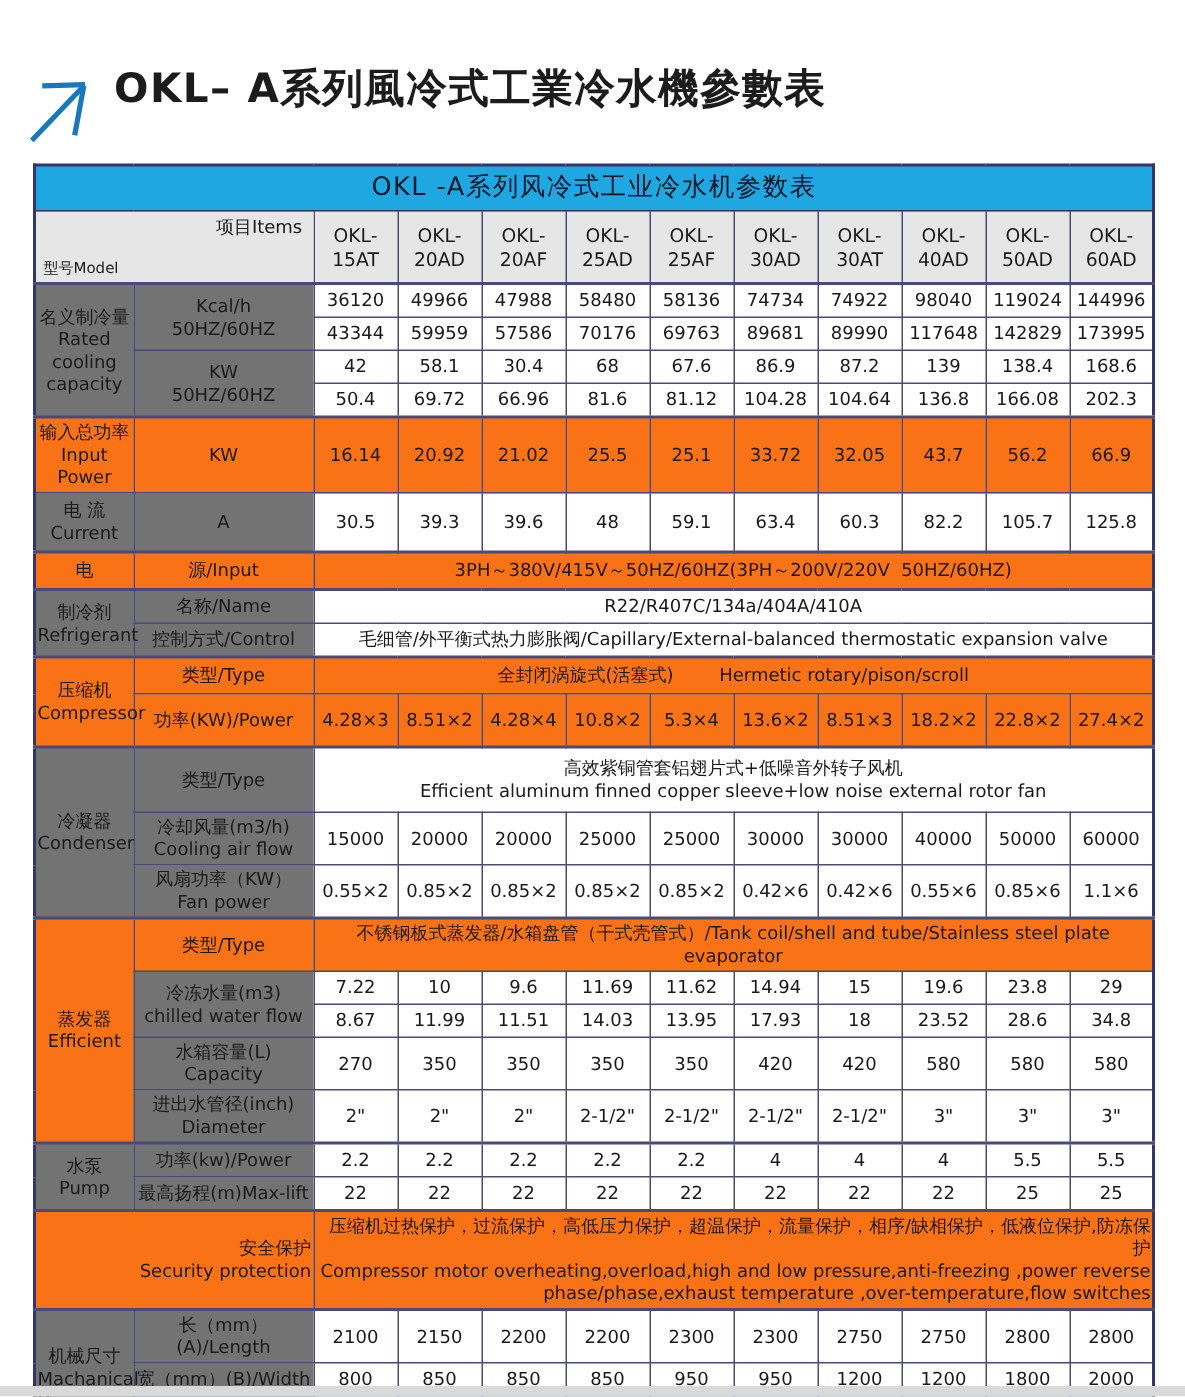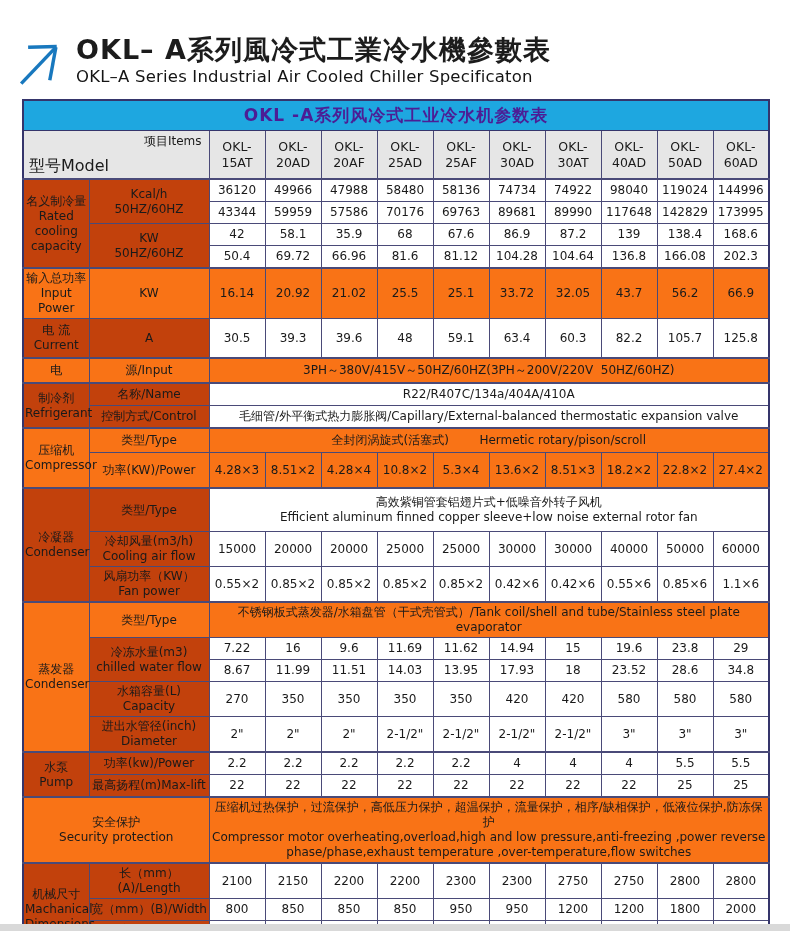--- a/index.html
+++ b/index.html
@@ -3,61 +3,60 @@
 <meta charset="utf-8">
 <style>
   html,body{margin:0;padding:0;}
   body{
     width:790px;height:931px;overflow:hidden;position:relative;
     background:#ffffff;
     font-family:"DejaVu Sans","Liberation Sans",sans-serif;
     color:#1a1a1a;
   }
   
-  .page-header{display:flex;align-items:flex-start;padding:34px 0 0 16px;}
+  .page-header{display:flex;align-items:flex-start;padding:44px 0 0 16px;}
   .logo{width:52px;height:52px;flex:0 0 auto;margin-top:2px;}
   .titles{margin-left:8px;}
   .title-zh{font-size:27px;font-weight:bold;letter-spacing:1px;color:#1c1c1c;line-height:1.15;}
   .title-en{font-size:16.5px;color:#141414;margin-top:2px;letter-spacing:0.2px;}
   
   .table-wrap{margin:11px 22px 0 22px;}
   table{border-collapse:collapse;table-layout:fixed;width:746px;border:2px solid #35356b;}
   td{border:1px solid #4a4a78;text-align:center;vertical-align:middle;
      font-size:12px;line-height:1.25;padding:2px 1px;background:#ffffff;color:#1a1a1a;}
-  tr.title-row td{background:#1ea7e0;color:#4c1d95;font-size:17px;font-weight:bold;
+  tr.title-row td{background:#1ea7e0;color:#0f172a;font-size:17px;font-weight:normal;
      padding:4px 0;letter-spacing:1px;border-color:#35356b;}
-  .lab{background:#c2410c;white-space:pre-line;}
+  .lab{background:#737373;white-space:pre-line;}
   tr.g td{background:#f97316;}
   tr.sec td{border-top-width:2px;}
   .span-val{white-space:pre-wrap;font-size:12px;}
   tr.h-model td{background:#e6e6e6;white-space:pre-line;font-size:12.5px;height:33px;}
   
   .diag{position:relative;padding:0;
     background:linear-gradient(to bottom right,#e6e6e6 49.4%,#6a6a8a 49.4%,#6a6a8a 50.6%,#e6e6e6 50.6%);}
-  .diag .corner-model{position:absolute;left:5px;bottom:2px;font-size:16px;}
+  .diag .corner-model{position:absolute;left:5px;bottom:2px;font-size:10px;}
   .diag .corner-items{position:absolute;right:7px;top:3px;font-size:12px;}
   
   tr.rh17 td{height:17px;} tr.rh19 td{height:19px;} tr.rh28 td{height:28px;}
   tr.rh30 td{height:30px;} tr.rh34 td{height:34px;} tr.rh38 td{height:38px;}
-  tr.rh50 td{height:50px;}
+  tr.rh50 td{height:50px;text-align:right;}
   
   .bottom-bar{position:absolute;left:0;bottom:0;width:790px;height:7px;background:#d9d9d9;}
 </style>
 </head>
 <body>
 
 <div class="page-header">
   <svg class="logo" viewBox="0 0 60 60">
     <line x1="14" y1="13" x2="47" y2="12" stroke="#1878be" stroke-width="4"></line>
     <line x1="6" y1="55" x2="45" y2="14" stroke="#1878be" stroke-width="4"></line>
     <line x1="46" y1="13" x2="39" y2="51" stroke="#1878be" stroke-width="4"></line>
   </svg>
   <div class="titles">
     <div class="title-zh">OKL– A系列風冷式工業冷水機參數表</div>
-    <div class="title-en">OKL–A Series Industrial Air Cooled Chiller Specificaton</div>
   </div>
 </div>
 
 <div class="table-wrap">
 <table>
   <colgroup>
     <col style="width:66px">
         <col style="width:120px">
     <col style="width:56px">
         <col style="width:56px">
@@ -130,21 +129,21 @@
           <td>89990</td>
           <td>117648</td>
           <td>142829</td>
           <td>173995</td>
         </tr>
     <tr class="rh17">
       <td rowspan="2" class="lab">KW
 50HZ/60HZ</td>
     <td>42</td>
           <td>58.1</td>
-          <td>35.9</td>
+          <td>30.4</td>
           <td>68</td>
           <td>67.6</td>
           <td>86.9</td>
           <td>87.2</td>
           <td>139</td>
           <td>138.4</td>
           <td>168.6</td>
         </tr>
     <tr class="rh17">
           <td>50.4</td>
@@ -259,29 +258,29 @@
           <td>0.85×2</td>
           <td>0.42×6</td>
           <td>0.42×6</td>
           <td>0.55×6</td>
           <td>0.85×6</td>
           <td>1.1×6</td>
         </tr>
 
     <tr class="g rh28 sec">
       <td rowspan="5" class="lab">蒸发器
-Condenser</td>
+Efficient</td>
       <td class="lab">类型/Type</td>
       <td colspan="10" class="span-val">不锈钢板式蒸发器/水箱盘管（干式壳管式）/Tank coil/shell and tube/Stainless steel plate evaporator</td>
     </tr>
     <tr class="rh17">
       <td rowspan="2" class="lab">冷冻水量(m3)
 chilled water flow</td>
     <td>7.22</td>
-          <td>16</td>
+          <td>10</td>
           <td>9.6</td>
           <td>11.69</td>
           <td>11.62</td>
           <td>14.94</td>
           <td>15</td>
           <td>19.6</td>
           <td>23.8</td>
           <td>29</td>
         </tr>
     <tr class="rh17">

